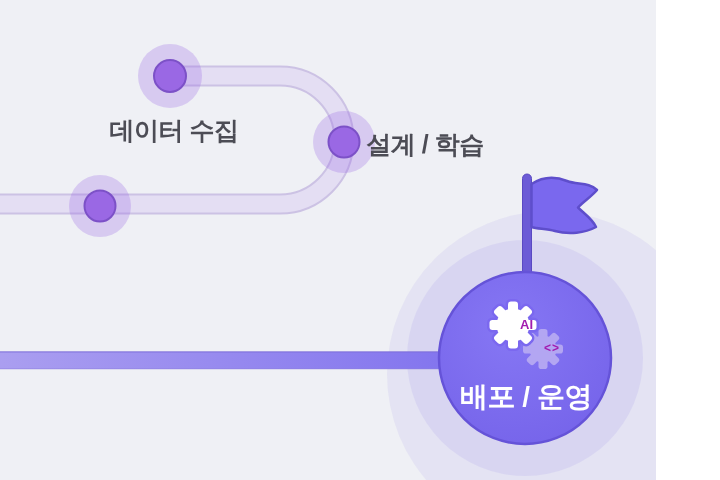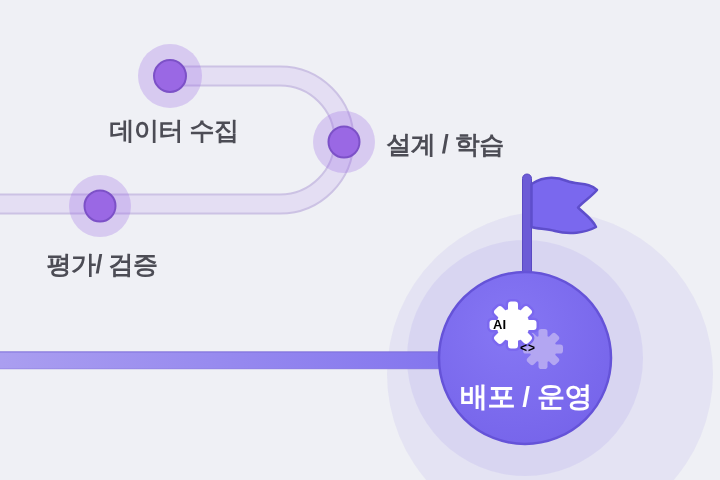--- a/index.html
+++ b/index.html
@@ -1,38 +1,38 @@
 <!DOCTYPE html>
 <html><head>
 <meta charset="utf-8">
 <style>
   html,body{margin:0;padding:0;}
   .stage{
     position:relative;
-    width:720px;height:480px;
+    width:656px;height:480px;
     background:#eff0f5;
     overflow:hidden;
     font-family:"Liberation Sans","DejaVu Sans",sans-serif;
   }
   .stage svg{position:absolute;inset:0;display:block;}
   .label{
     position:absolute;
     text-align:center;
     font-weight:700;
     color:#4c4c55;
     letter-spacing:-0.5px;
     white-space:nowrap;
   }
   .label-step{font-size:25px;}
   .label-goal{color:#ffffff;font-size:28px;letter-spacing:-0.5px;}
   .gear-text{
     position:absolute;
-    text-align:left;
+    text-align:right;
     font-weight:700;
-    color:#000000;
+    color:#a21caf;
     white-space:nowrap;
   }
 </style>
 </head>
 <body>
 
 <div class="stage">
 
   <svg viewBox="0 0 720 480" width="720" height="480">
     <defs>
@@ -109,23 +109,22 @@
       <circle cx="344" cy="142" r="15.5" fill="#9a68e4" stroke="#7c51c7" stroke-width="2"></circle>
     </g>
     <g>
       <circle cx="100" cy="206" r="31" fill="rgba(150,100,230,0.27)"></circle>
       <circle cx="100" cy="206" r="15.5" fill="#9a68e4" stroke="#7c51c7" stroke-width="2"></circle>
     </g>
   </svg>
 
   <div class="label label-step" style="left:90px;top:114px;width:168px;">데이터 수집</div>
 
-  <div class="label label-step" style="left:361px;top:128px;width:168px;">설계 / 학습</div>
+  <div class="label label-step" style="left:341px;top:128px;width:168px;">설계 / 학습</div>
 
-  <div class="label label-step" style="left:18px;top:248px;width:168px;">평가/ 검증</div>
 
   <div class="label label-goal" style="left:446px;top:378px;width:160px;">배포 / 운영</div>
 
   <div class="gear-text" style="left:493px;top:317px;width:40px;font-size:13px;">AI</div>
 
   <div class="gear-text" style="left:520px;top:341px;width:40px;font-size:12px;letter-spacing:1px;">&lt;&gt;</div>
 
 </div>
 
 </body></html>

